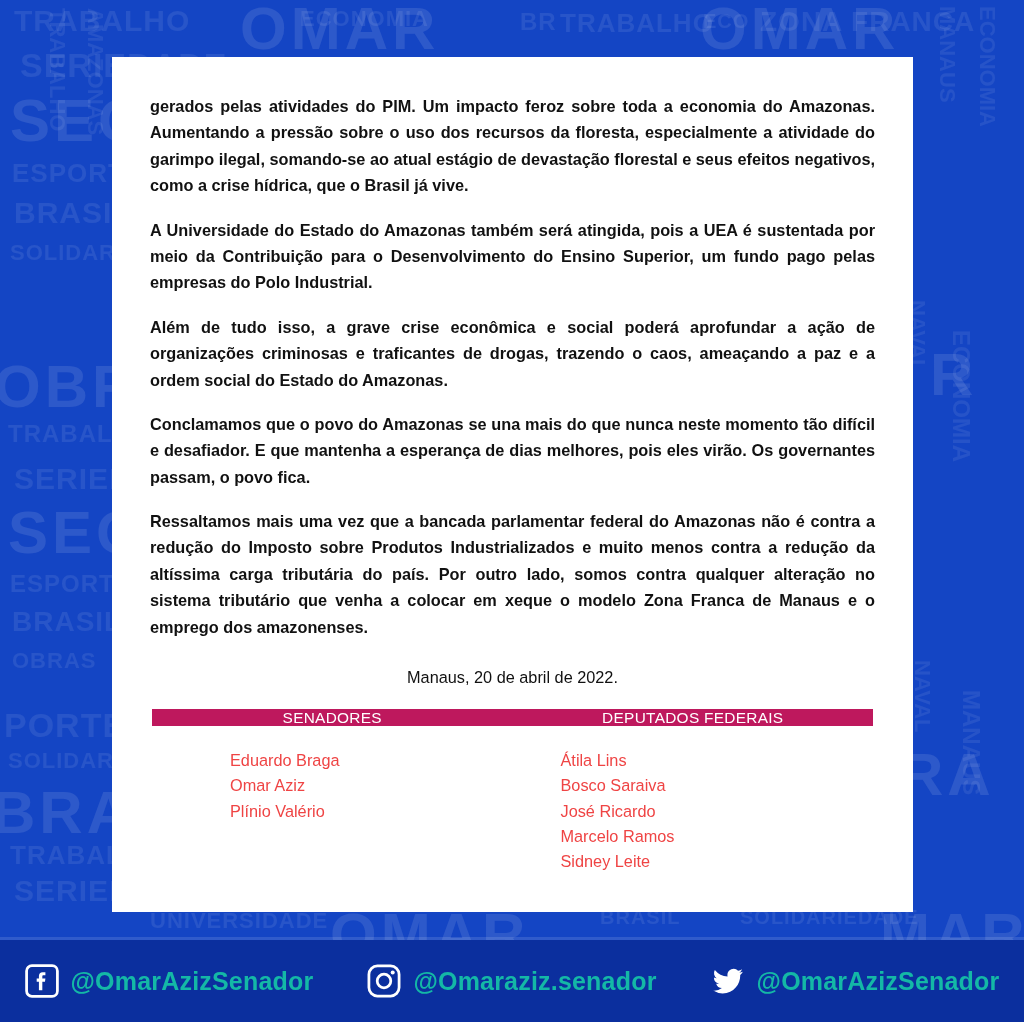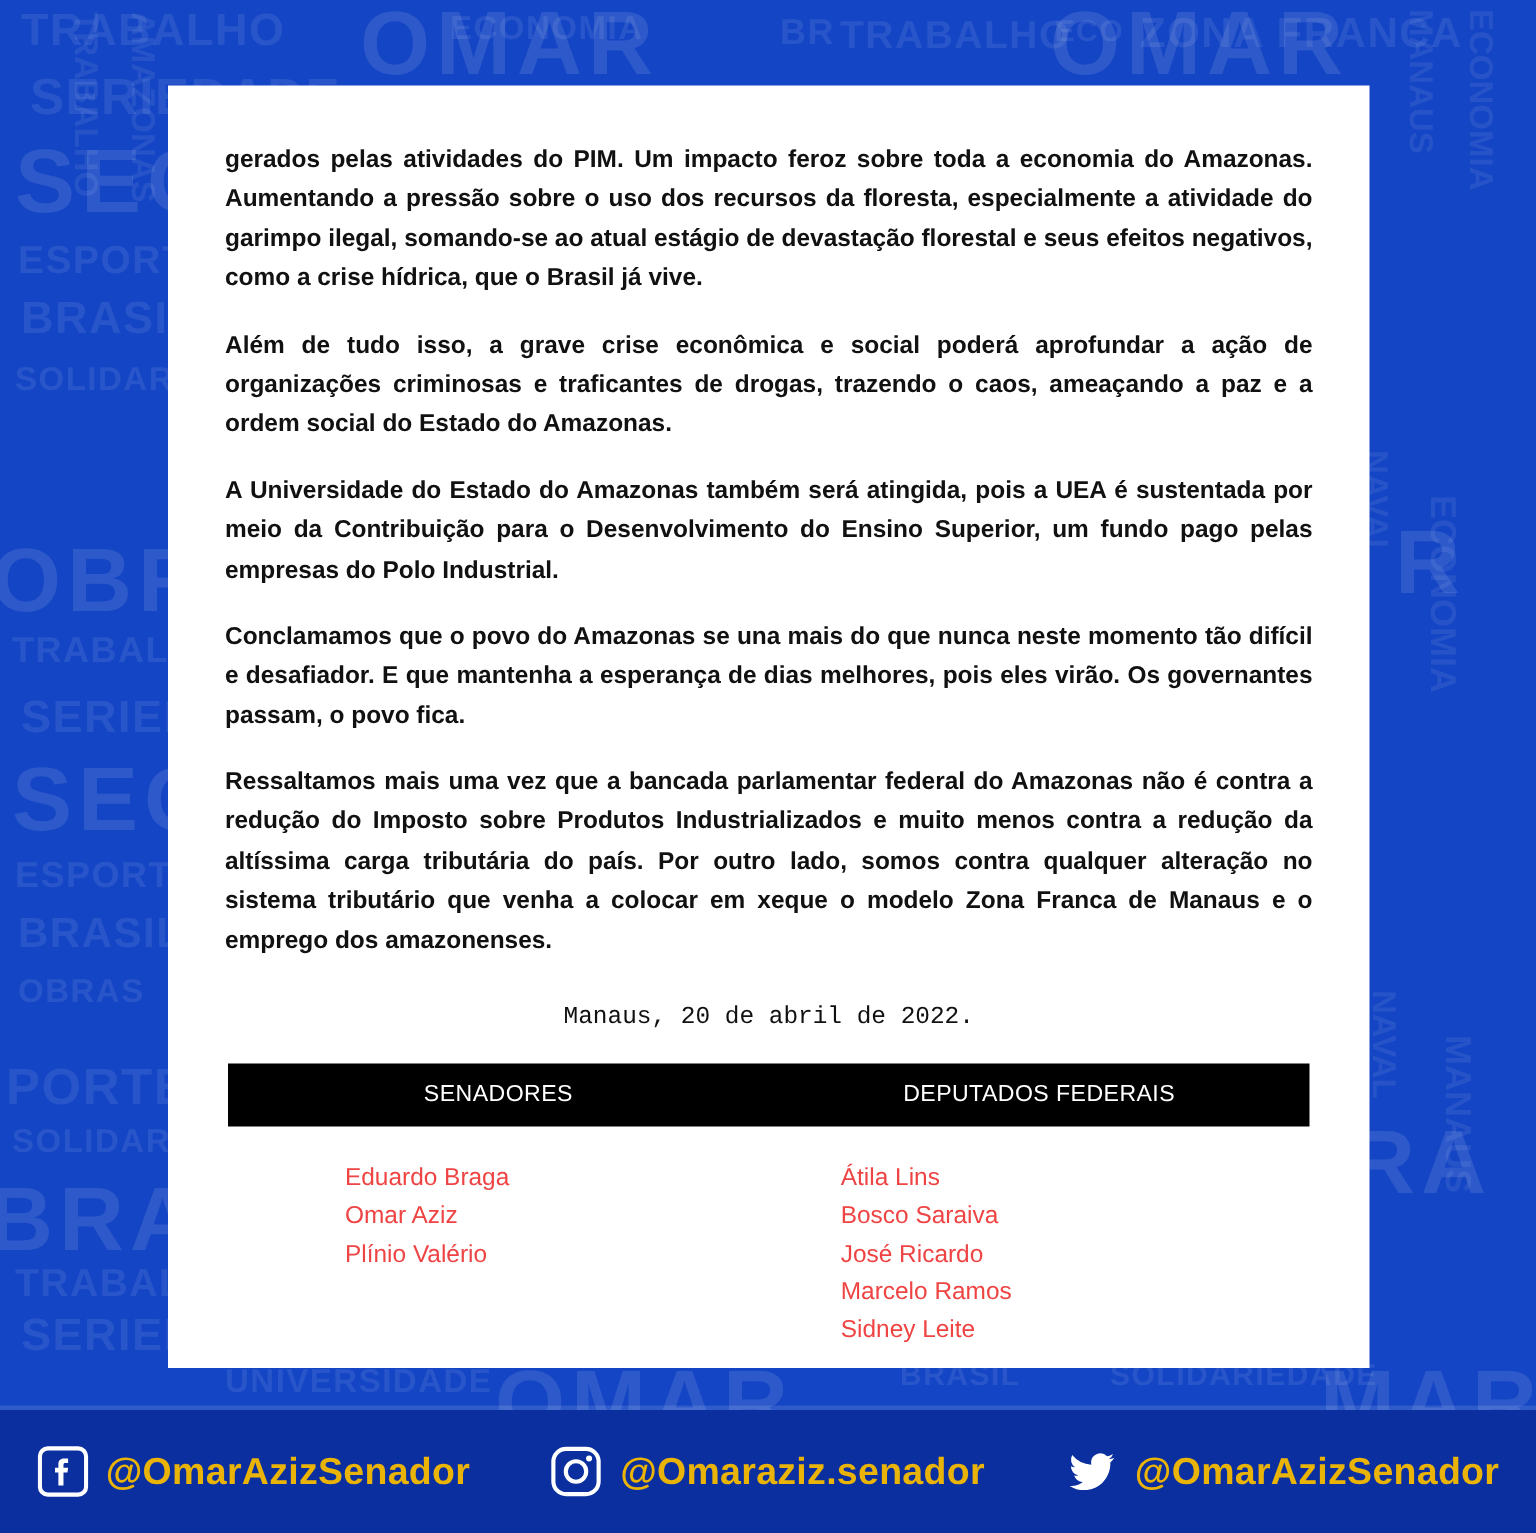--- a/index.html
+++ b/index.html
@@ -71,29 +71,29 @@
     margin: 0 0 18px 0;
     text-align: justify;
   }
   .doc-body p:last-of-type { margin-bottom: 0; }
 
   .place-date {
     text-align: center;
     font-size: 16.3px;
     color: #111;
     margin: 28px 0 22px 0;
-    font-family: Liberation Mono, monospace;
+    font-family: Liberation Sans, sans-serif;
   }
 
   
   .sig-header {
     display: flex;
-    background: #000000;
+    background: #be185d;
     color: #ffffff;
-    height: 42px;
+    height: 17px;
     align-items: center;
     margin: 0 2px;
   }
   .sig-header > div {
     flex: 1;
     text-align: center;
     font-size: 15.4px;
     letter-spacing: 0.3px;
     font-family: "Liberation Sans", sans-serif;
   }
@@ -131,21 +131,21 @@
     align-items: center;
     justify-content: center;
     gap: 54px;
   }
   .social {
     display: flex;
     align-items: center;
     gap: 12px;
   }
   .social .handle {
-    color: #eab308;
+    color: #14b8a6;
     font-size: 25px;
     font-weight: bold;
     letter-spacing: 0.2px;
     font-family: "Liberation Sans", sans-serif;
   }
   .ic {
     width: 34px;
     height: 34px;
     flex: 0 0 34px;
     display: block;
@@ -210,22 +210,22 @@
   <div class="wm-row" style="left:150px; top:908px; font-size:22px;">UNIVERSIDADE</div>
   <div class="wm-row" style="left:170px; top:938px; font-size:20px;">SOLIDARIEDADE</div>
   <div class="wm-row" style="left:600px; top:906px; font-size:20px;">BRASIL</div>
   <div class="wm-row" style="left:740px; top:906px; font-size:20px;">SOLIDARIEDADE</div>
 </div>
 
 <div id="doc-sheet">
 
   <div class="doc-body">
     <p>gerados pelas atividades do PIM. Um impacto feroz sobre toda a economia do Amazonas. Aumentando a pressão sobre o uso dos recursos da floresta, especialmente a atividade do garimpo ilegal, somando-se ao atual estágio de devastação florestal e seus efeitos negativos, como a crise hídrica, que o Brasil já vive.</p>
+    <p>A Universidade do Estado do Amazonas também será atingida, pois a UEA é sustentada por  meio da Contribuição para o Desenvolvimento do Ensino Superior, um fundo pago pelas empresas do Polo Industrial.</p>
     <p>Além de tudo isso, a grave crise econômica e social poderá aprofundar a ação de organizações criminosas e traficantes de drogas, trazendo o caos, ameaçando a paz e a ordem social do Estado do Amazonas.</p>
-    <p>A Universidade do Estado do Amazonas também será atingida, pois a UEA é sustentada por  meio da Contribuição para o Desenvolvimento do Ensino Superior, um fundo pago pelas empresas do Polo Industrial.</p>
     <p>Conclamamos que o povo do Amazonas se una mais do que nunca neste momento tão difícil e desafiador. E que mantenha a esperança de dias melhores, pois eles virão. Os governantes passam, o povo fica.</p>
     <p>Ressaltamos mais uma vez que a bancada parlamentar federal do Amazonas não é contra a redução do Imposto sobre Produtos Industrializados e muito menos contra a redução da altíssima carga tributária do país. Por outro lado, somos contra qualquer alteração no sistema tributário que venha a colocar em xeque o modelo Zona Franca de Manaus e o emprego dos amazonenses.</p>
   </div>
 
   <div class="place-date">Manaus, 20 de abril de 2022.</div>
 
   <div class="sig-header">
     <div>SENADORES</div>
     <div>DEPUTADOS FEDERAIS</div>
   </div>

